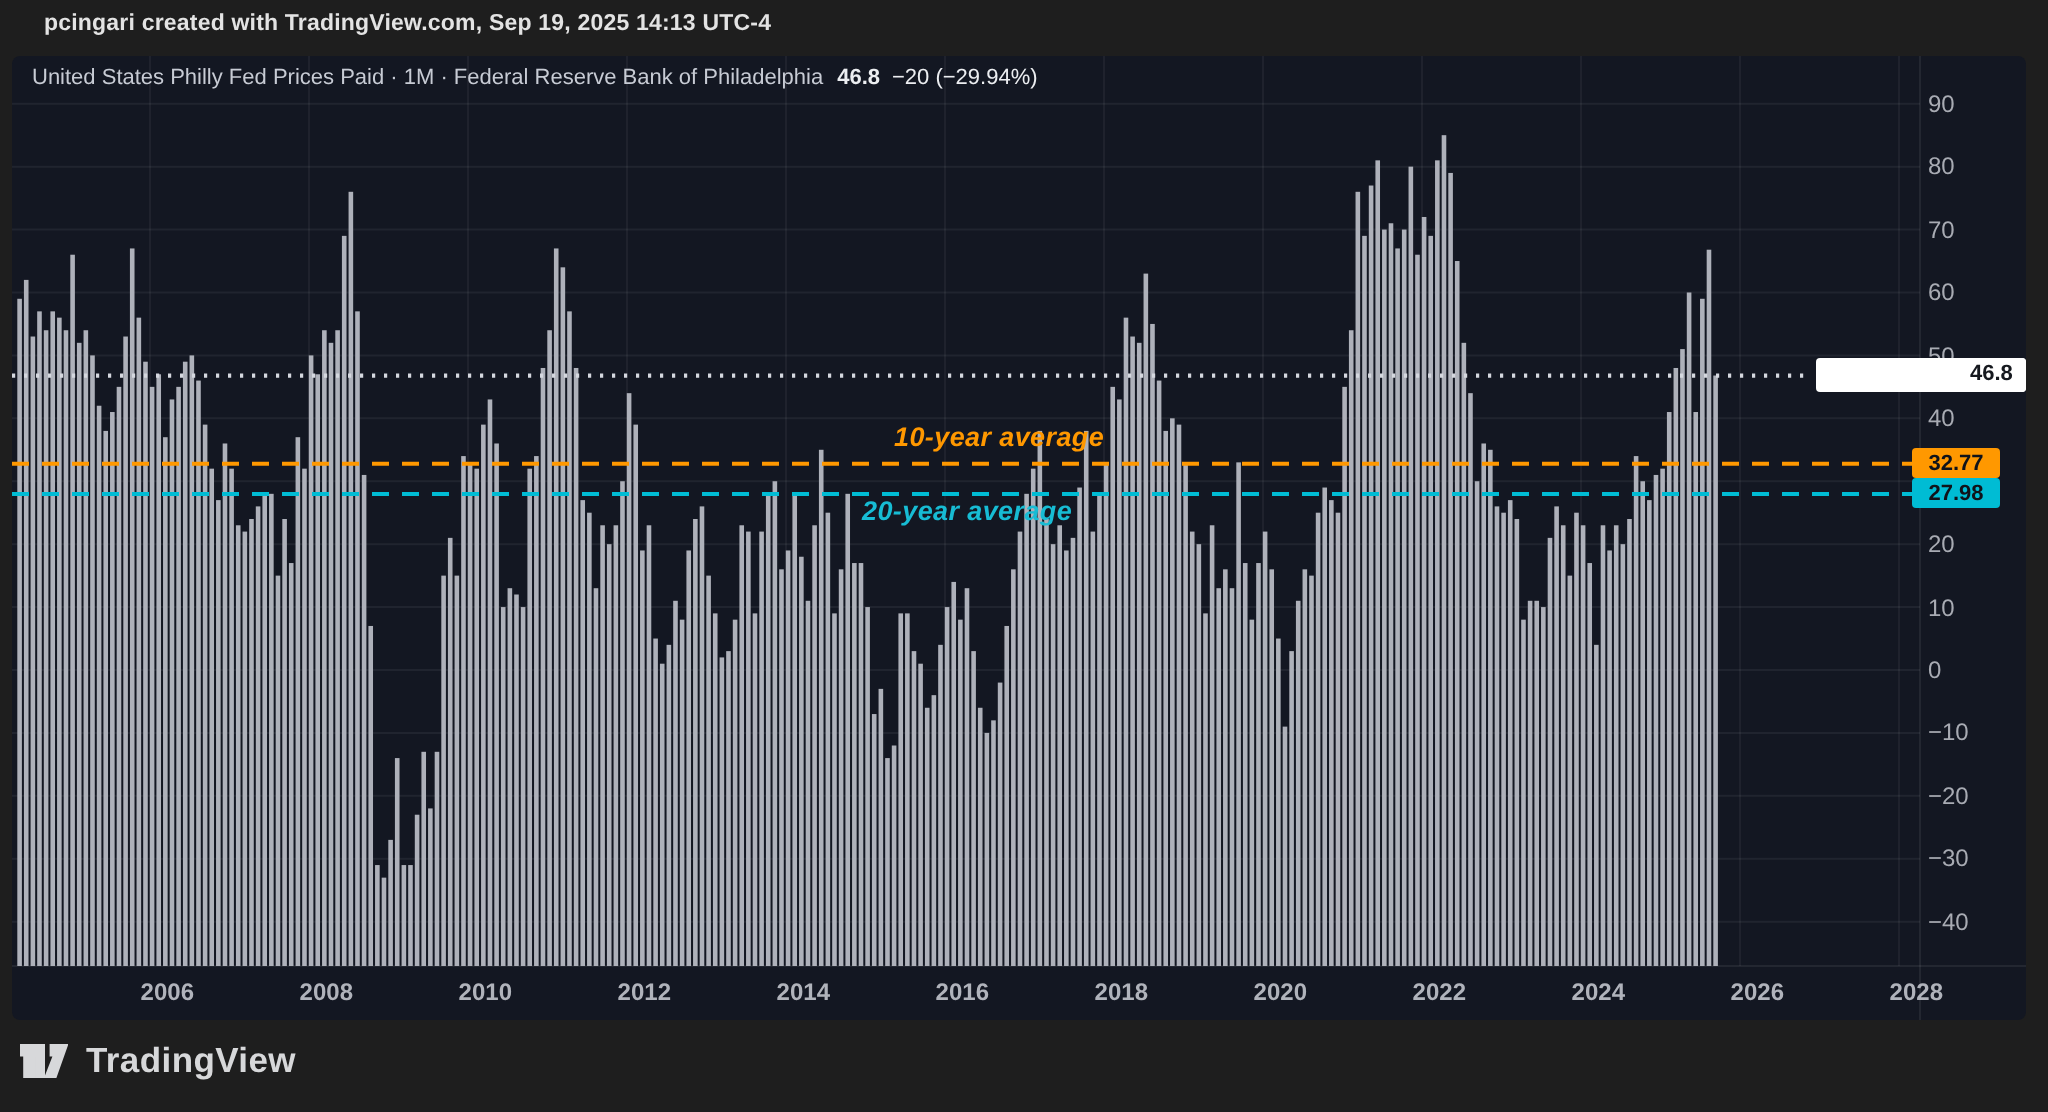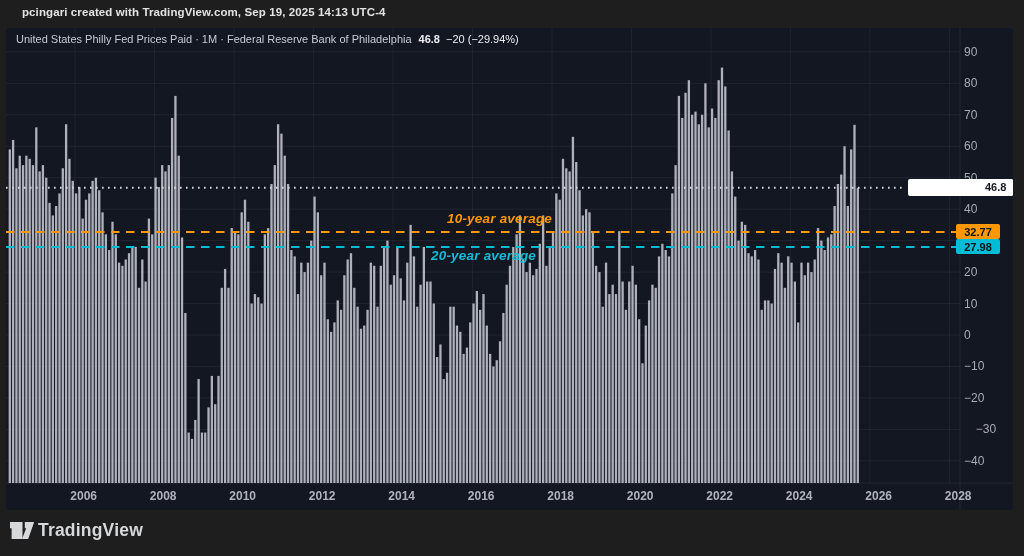--- a/index.html
+++ b/index.html
@@ -47,21 +47,21 @@
   .price-axis-label {
     position:absolute; left:958px; width:44px; z-index:2;
     font-size:12px; font-weight:500; color:#a8abb3; text-align:left;
   }
   .time-axis-label {
     position:absolute; top:461px; width:44px; z-index:2;
     font-size:12px; font-weight:600; color:#b0b3bb; text-align:right;
   }
   .footer {
     position:absolute; left:10px; top:515px; height:30px;
-    display:flex; align-items:center; gap:4px; z-index:2;
+    display:flex; align-items:center; gap:9px; z-index:2;
   }
   .brand-text { font-size:17.5px; font-weight:700; color:#d7d8da; letter-spacing:.2px; }
 </style>
 </head>
 <body>
 
 <div class="frame">
 
   <div class="attribution">pcingari created with TradingView.com, Sep 19, 2025 14:13 UTC-4</div>
 
@@ -378,21 +378,21 @@
         <div class="price-axis-label" style="top: 79.78px;">70</div>
         <div class="price-axis-label" style="top: 111.24px;">60</div>
         <div class="price-axis-label" style="top: 142.7px;">50</div>
         <div class="price-axis-label" style="top: 174.16px;">40</div>
         <div class="price-axis-label" style="top: 205.62px;">30</div>
         <div class="price-axis-label" style="top: 237.08px;">20</div>
         <div class="price-axis-label" style="top: 268.54px;">10</div>
         <div class="price-axis-label" style="top: 300px;">0</div>
         <div class="price-axis-label" style="top: 331.46px;">−10</div>
         <div class="price-axis-label" style="top: 362.92px;">−20</div>
-        <div class="price-axis-label" style="top: 394.38px; text-align: center;">−30</div>
+        <div class="price-axis-label" style="top: 394.38px;">−30</div>
         <div class="price-axis-label" style="top: 425.84px;">−40</div>
       </div>
     <div id="time-axis">
         <div class="time-axis-label" style="left: 47px;">2006</div>
         <div class="time-axis-label" style="left: 126.5px;">2008</div>
         <div class="time-axis-label" style="left: 206px;">2010</div>
         <div class="time-axis-label" style="left: 285.5px;">2012</div>
         <div class="time-axis-label" style="left: 365px;">2014</div>
         <div class="time-axis-label" style="left: 444.5px;">2016</div>
         <div class="time-axis-label" style="left: 524px;">2018</div>

